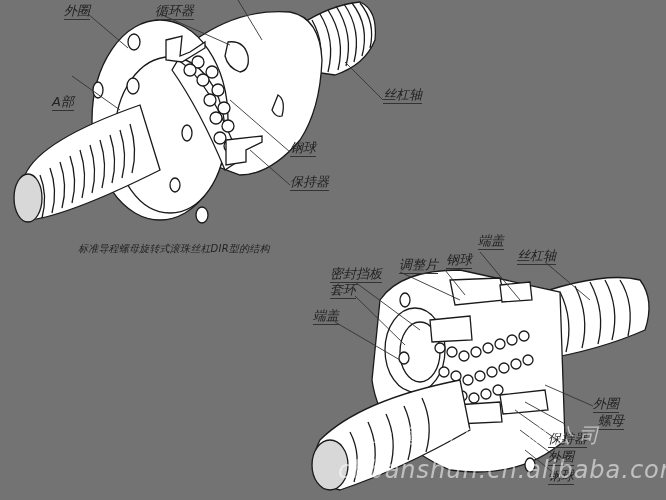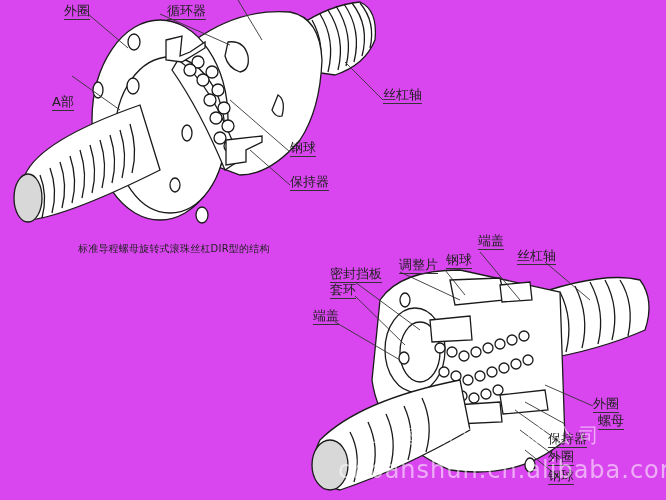--- a/index.html
+++ b/index.html
@@ -1,17 +1,17 @@
 <!DOCTYPE html>
 <html><head>
 <meta charset="utf-8">
 <style>
   html,body{margin:0;padding:0;}
   body{width:666px;height:500px;overflow:hidden;background:#c9dcee;font-family:"DejaVu Sans",sans-serif;}
-  #stage{position:relative;width:666px;height:500px;background:#d946ef;}
+  #stage{position:relative;width:666px;height:500px;background:#737373;font-style:italic;}
   svg{position:absolute;left:0;top:0;}
   .lbl{position:absolute;font-size:13px;color:#222;line-height:15px;white-space:nowrap;border-bottom:1px solid #333;padding-bottom:1px;}
   .caption{position:absolute;left:78px;top:242px;font-size:10px;color:#222;white-space:nowrap;letter-spacing:0.2px;}
   .wm{position:absolute;color:rgba(255,255,255,0.55);white-space:nowrap;pointer-events:none;}
   .wm1{left:372px;top:422px;font-size:20px;letter-spacing:6px;}
   .wm2{left:338px;top:456px;font-size:24px;letter-spacing:1px;}
 </style>
 </head>
 <body>
 
@@ -165,21 +165,21 @@
       <path d="M335 322 L400 360"></path>
       <path d="M593 406 L545 385"></path>
       <path d="M565 424 L525 402"></path>
       <path d="M560 442 L515 410"></path>
       <path d="M560 460 L520 430"></path>
       <path d="M560 478 L525 450"></path>
     </g>
   </svg>
 
   <span class="lbl" style="left:64px;top:3px;">外圈</span>
-  <span class="lbl" style="left:155px;top:3px;margin-left:12px;">循环器</span>
+  <span class="lbl" style="left:155px;top:3px;">循环器</span>
   <span class="lbl" style="left:52px;top:66px;margin-top:28px;">A部</span>
   <span class="lbl" style="left:383px;top:87px;">丝杠轴</span>
   <span class="lbl" style="left:290px;top:140px;">钢球</span>
   <span class="lbl" style="left:290px;top:174px;">保持器</span>
 
   <div class="caption">标准导程螺母旋转式滚珠丝杠DIR型的结构</div>
 
   <span class="lbl" style="left:478px;top:233px;">端盖</span>
   <span class="lbl" style="left:517px;top:248px;">丝杠轴</span>
   <span class="lbl" style="left:446px;top:252px;">钢球</span>

